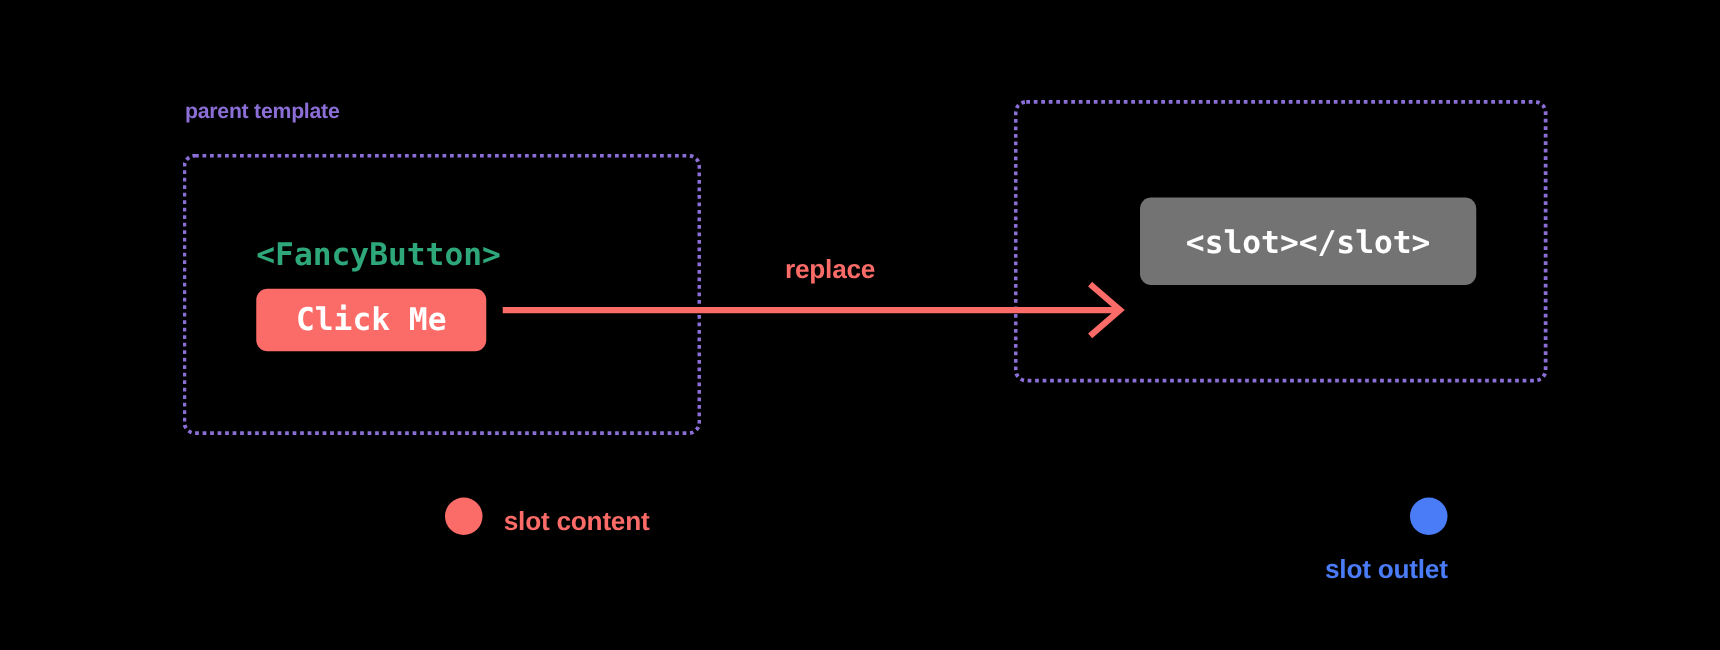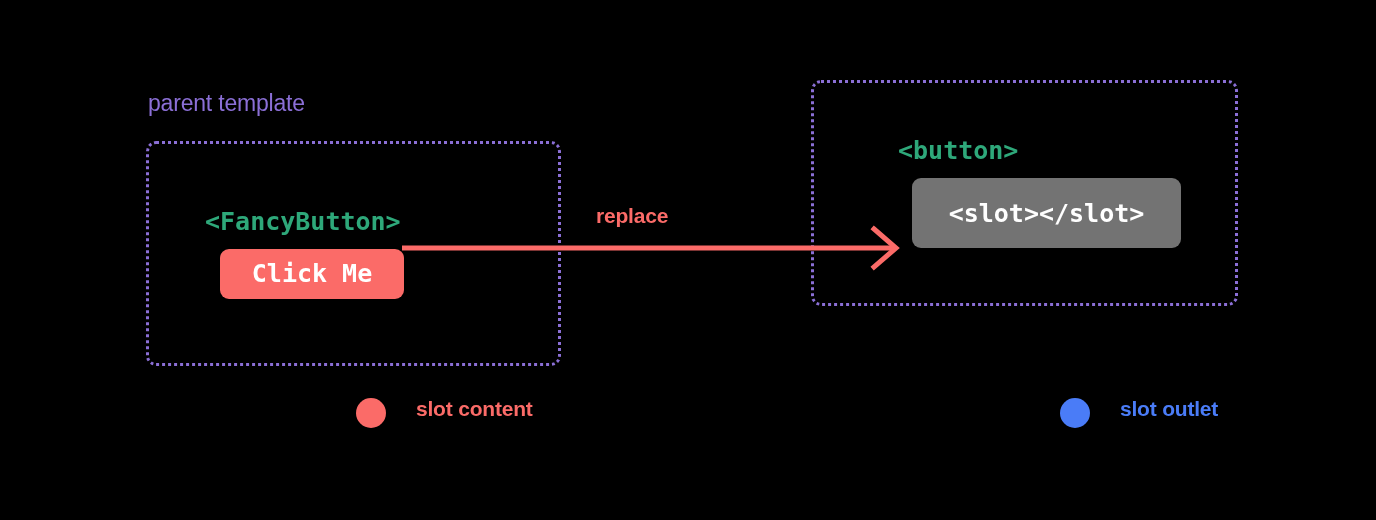--- a/index.html
+++ b/index.html
@@ -21,26 +21,26 @@
     position: absolute;
     inset: 0;
   }
 
   
   .panel-group { position: absolute; }
   #panel-group-parent { left: 146px; top: 80px; width: 415px; }
   #panel-group-child  { left: 811px; top: 80px; width: 427px; }
 
   .panel-caption {
-    font-size: 23px;
-    font-weight: normal;
+    font-size: 17px;
+    font-weight: bold;
     letter-spacing: -0.2px;
     color: #8B6FD6;
     line-height: 1;
-    margin: 12px 0 26px 2px;
+    margin: 0 0 26px 2px;
     white-space: nowrap;
   }
 
   .panel-box {
     position: relative;
     border: 3px dotted #8B6FD6;
     border-radius: 10px;
     box-sizing: border-box;
   }
   #panel-box-parent { width: 415px; height: 225px; }
@@ -81,59 +81,58 @@
     border-radius: 9px;
     display: flex;
     align-items: center;
     justify-content: center;
     box-sizing: border-box;
   }
   #chip-slot-content {
     background: #FB6B68;
     width: 184px;
     height: 50px;
-    margin-left: 15px;
   }
   #chip-slot-outlet {
     background: #737373;
     width: 269px;
     height: 70px;
     margin-left: 14px;
   }
 
   
   #replace-arrow {
     position: absolute;
     left: 402px;
     top: 196px;
     width: 500px;
     height: 104px;
     pointer-events: none;
   }
   #replace-label {
     position: absolute;
-    left: 596px;
+    left: 628px;
     top: 205px;
     font-size: 21px;
     font-weight: bold;
     letter-spacing: -0.2px;
     color: #FB6B68;
     line-height: 1;
     white-space: nowrap;
   }
 
   
   .legend {
     position: absolute;
     display: flex;
-    align-items: flex-start;
-    gap: 30px;
+    align-items: flex-end;
+    gap: 17px;
   }
   #legend-slot-content { left: 356px; top: 398px; }
-  #legend-slot-outlet  { left: 1060px; top: 398px; }
+  #legend-slot-outlet  { left: 1060px; top: 398px; flex-direction: column; }
 
   .legend-dot {
     width: 30px;
     height: 30px;
     border-radius: 50%;
     flex: 0 0 auto;
   }
   #legend-dot-slot-content { background: #FB6B68; }
   #legend-dot-slot-outlet  { background: #4A7CF7; }
 
@@ -160,21 +159,20 @@
         <div class="code-line open">&lt;FancyButton&gt;</div>
         <div class="chip" id="chip-slot-content">Click Me</div>
       </div>
     </div>
   </div>
 
   <div class="panel-group" id="panel-group-child">
 
     <div class="panel-box" id="panel-box-child">
       <div class="code-stack" id="code-stack-child">
-        <div class="code-line open">&lt;button&gt;</div>
         <div class="chip" id="chip-slot-outlet">&lt;slot&gt;&lt;/slot&gt;</div>
       </div>
     </div>
   </div>
 
   <svg id="replace-arrow" viewBox="0 0 500 104">
     <line x1="0" y1="52" x2="492" y2="52" stroke="#FB6B68" stroke-width="5"></line>
     <polyline points="472,33 494,52 472,71" fill="none" stroke="#FB6B68" stroke-width="5" stroke-linecap="square" stroke-linejoin="miter"></polyline>
   </svg>
   <div id="replace-label">replace</div>

